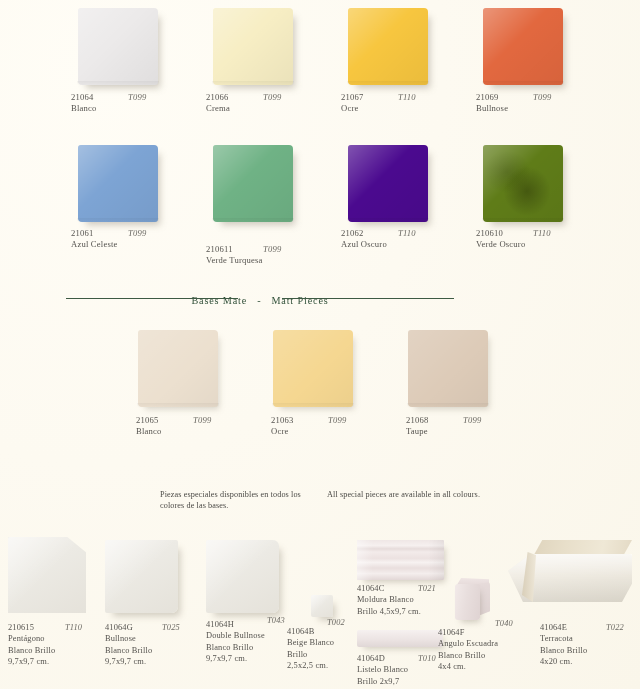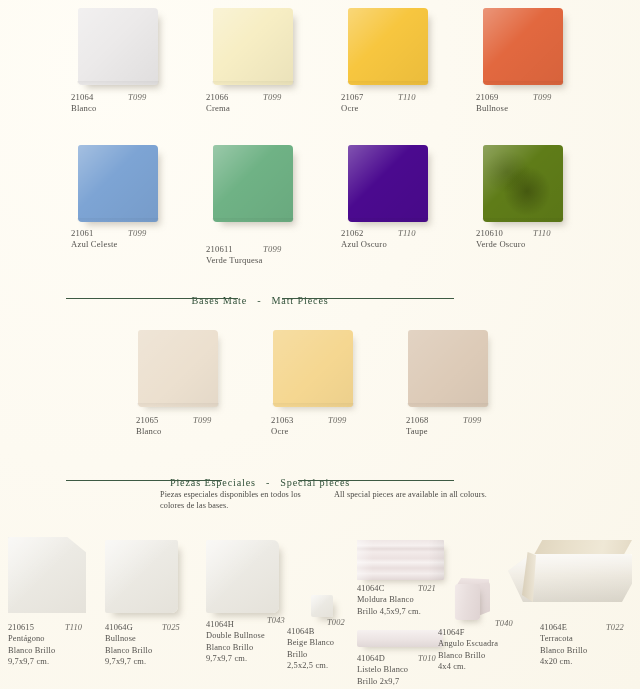--- a/index.html
+++ b/index.html
@@ -52,21 +52,21 @@
   .section-head .rule.left{left:66px;width:172px;}
   .section-head .rule.right{right:66px;width:172px;}
   .section-head .txt{
     display:inline-block;font-size:10.2px;letter-spacing:.85px;color:#32513a;
     font-family:"Liberation Serif",serif;
   }
   .section-head .sep{display:inline-block;padding:0 6px;}
 
   .note{position:absolute;font-size:8.2px;line-height:11px;color:#4b4a46;letter-spacing:.1px;}
   .note.es{left:160px;top:489px;width:145px;text-align:left;}
-  .note.en{left:327px;top:489px;width:160px;text-align:right;}
+  .note.en{left:327px;top:489px;width:160px;text-align:left;}
 
   
   .sp{position:absolute;}
   .sp .lbl2{position:absolute;font-size:8.4px;line-height:11.3px;color:#55534f;letter-spacing:.15px;white-space:nowrap;}
   .sp .lbl2 .tc{position:absolute;font-style:italic;color:#6a6862;}
 
   
   .wsq{
     position:absolute;
     background:linear-gradient(150deg,#f3f1ec 0%,#eceae4 40%,#e5e2da 100%);
@@ -255,27 +255,20 @@
 
   <div class="tile matt" style="left:408px;top:330px;">
     <div class="face" style="background:#ddcbb8;"></div>
   </div>
   <div class="lbl" style="left:406px;top:415px;">
     <span class="code">21068</span>
     <span class="tcode">T099</span>
     <span class="name">Taupe</span>
   </div>
 
-  <div class="section-head" style="top:472px;">
-    <div class="rule left" style="width:156px;"></div>
-    <div class="rule right" style="width:156px;"></div>
-    <span class="txt">Piezas Especiales</span>
-    <span class="txt sep">-</span>
-    <span class="txt">Special pieces</span>
-  </div>
 
   <div class="note es">Piezas especiales disponibles en todos los colores de las bases.</div>
   <div class="note en">All special pieces are available in all colours.</div>
 
   <div class="wsq pent" style="left:8px;top:537px;width:78px;height:76px;"></div>
   <div class="sp">
     <div class="lbl2" style="left:8px;top:622px;">
       <span>210615</span>
       <span class="tc" style="left:57px;top:0;">T110</span>
       <span style="display:block">Pentágono</span>

